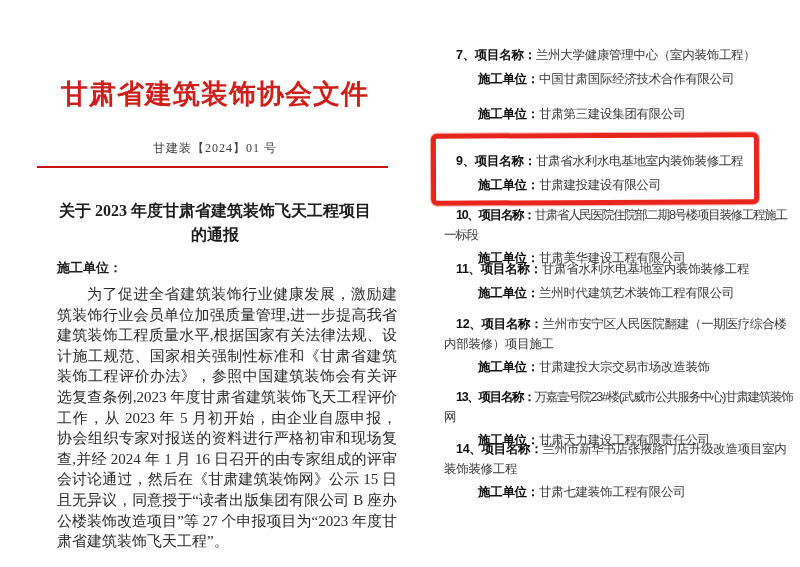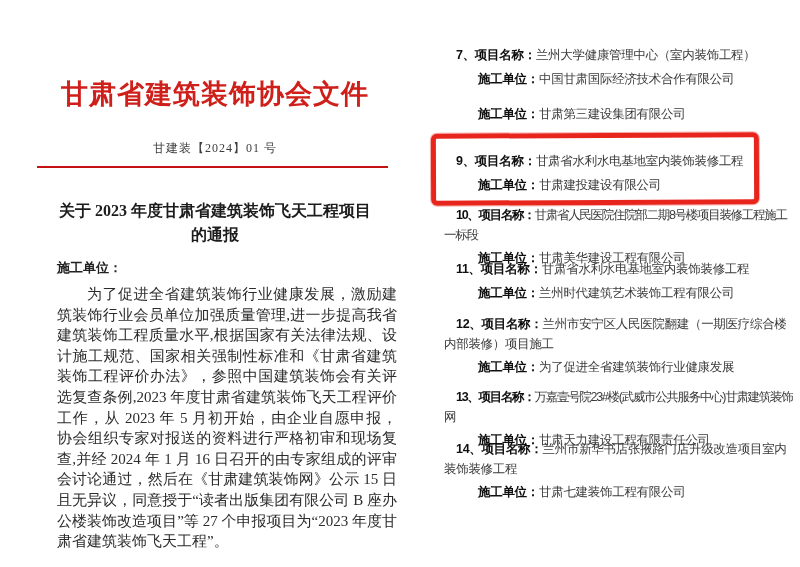--- a/index.html
+++ b/index.html
@@ -76,21 +76,21 @@
       <div class="uline"><b>施工单位：</b><span>甘肃美华建设工程有限公司</span></div>
     </div>
 
     <div class="proj" style="top:260px">
       <div class="pline"><b><span>11、</span><span>项目名称：</span></b><span>甘肃省水利水电基地室内装饰装修工程</span></div>
       <div class="uline"><b>施工单位：</b><span>兰州时代建筑艺术装饰工程有限公司</span></div>
     </div>
 
     <div class="proj" style="top:315px">
       <div class="pline"><b><span>12、</span><span>项目名称：</span></b><span>兰州市安宁区人民医院翻建（一期医疗综合楼内部装修）项目施工</span></div>
-      <div class="uline"><b>施工单位：</b><span>为了促进全省建筑装饰行业健康发展</span></div>
+      <div class="uline"><b>施工单位：</b><span>甘肃建投大宗交易市场改造装饰</span></div>
     </div>
 
     <div class="proj condensed" style="top:388px">
       <div class="pline"><b><span>13、</span><span>项目名称：</span></b><span>万嘉壹号院23#楼(武威市公共服务中心)甘肃建筑装饰网</span></div>
       <div class="uline"><b>施工单位：</b><span>甘肃天力建设工程有限责任公司</span></div>
     </div>
 
     <div class="proj" style="top:440px">
       <div class="pline"><b><span>14、</span><span>项目名称：</span></b><span>兰州市新华书店张掖路门店升级改造项目室内装饰装修工程</span></div>
       <div class="uline"><b>施工单位：</b><span>甘肃七建装饰工程有限公司</span></div>

